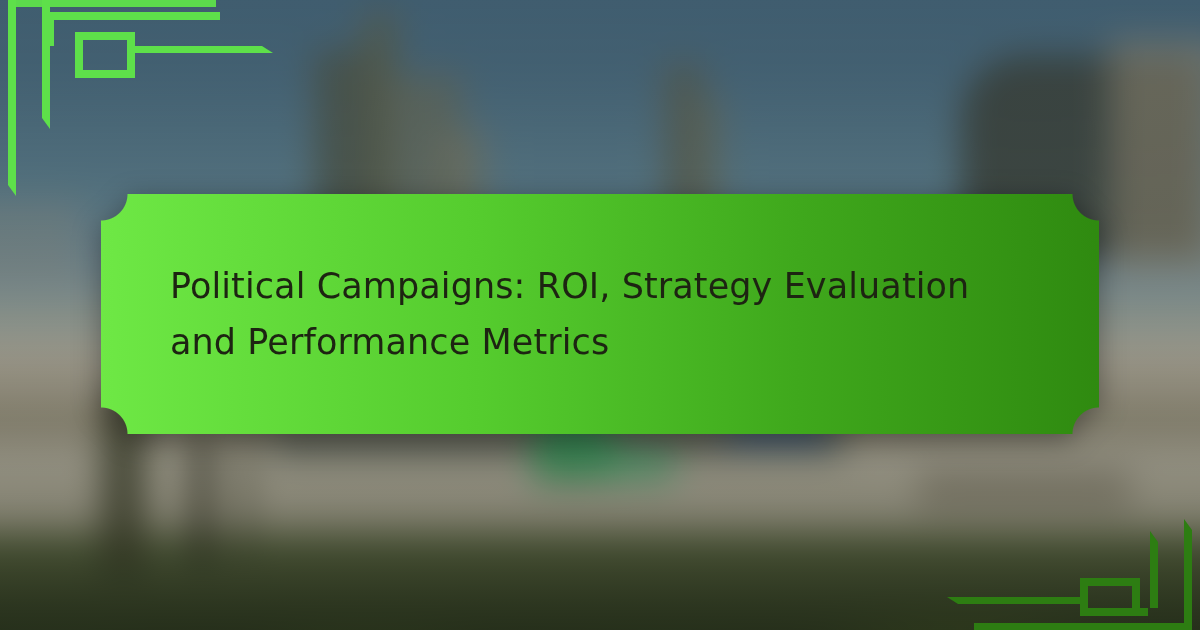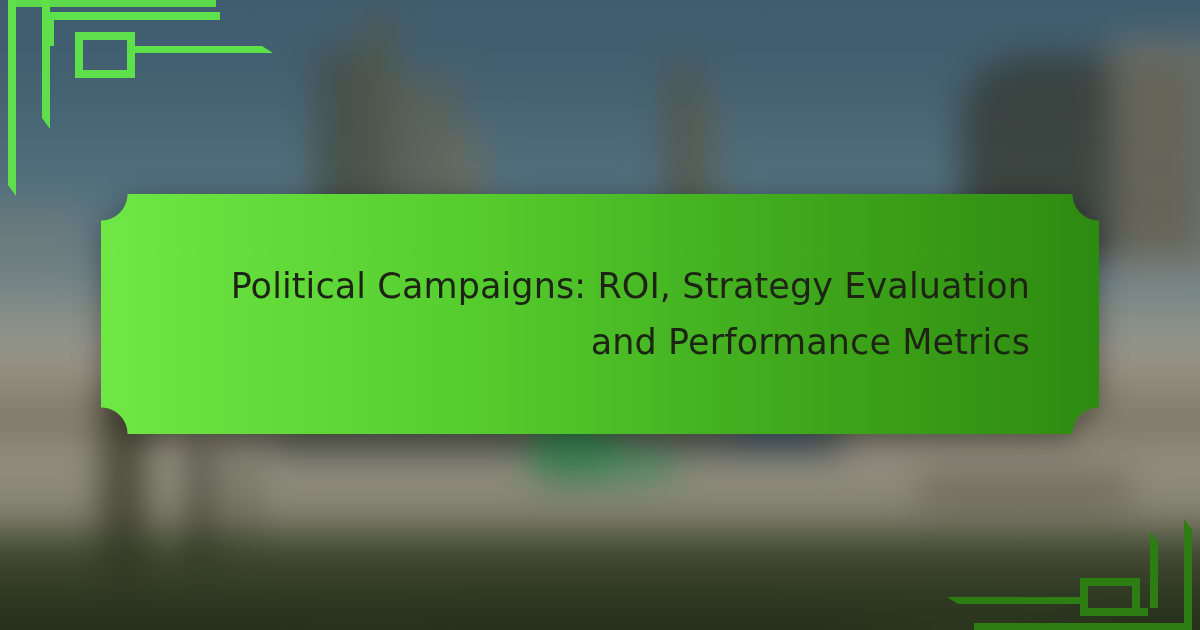--- a/index.html
+++ b/index.html
@@ -191,21 +191,21 @@
       radial-gradient(circle 26px at 0 0,     transparent 0 26px, #000 27px) top left    / 50% 50% no-repeat,
       radial-gradient(circle 26px at 100% 0,  transparent 0 26px, #000 27px) top right   / 50% 50% no-repeat,
       radial-gradient(circle 26px at 0 100%,  transparent 0 26px, #000 27px) bottom left / 50% 50% no-repeat,
       radial-gradient(circle 26px at 100% 100%,transparent 0 26px,#000 27px) bottom right/ 50% 50% no-repeat;
     display:flex;
     align-items:center;
     justify-content:center;
   }
   .banner-title {
     width:860px;
-    text-align:right;
+    text-align:left;
     font-family:"DejaVu Sans", sans-serif;
     font-size:35px;
     font-weight:400;
     line-height:56px;
     letter-spacing:0.1px;
     color:#1d2412;
     white-space:pre-line;
   }
 </style>
 </head>

